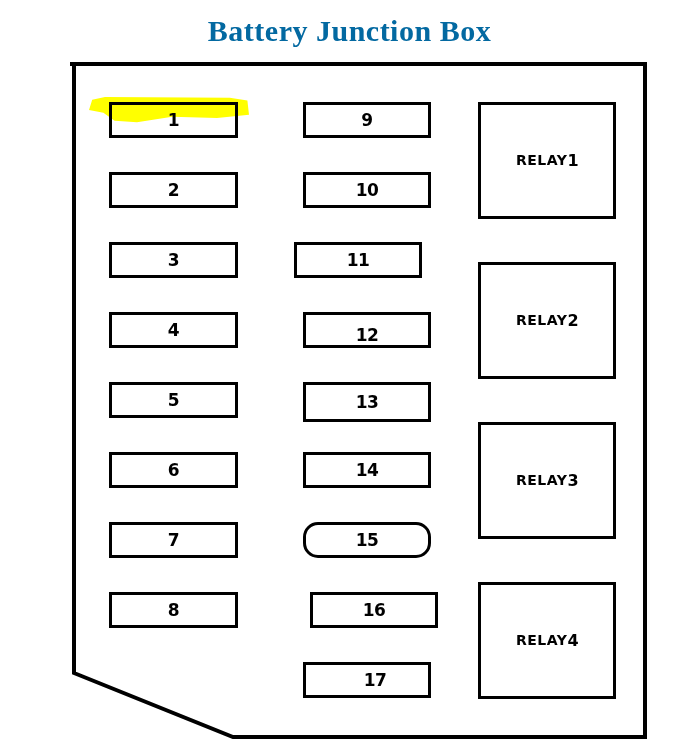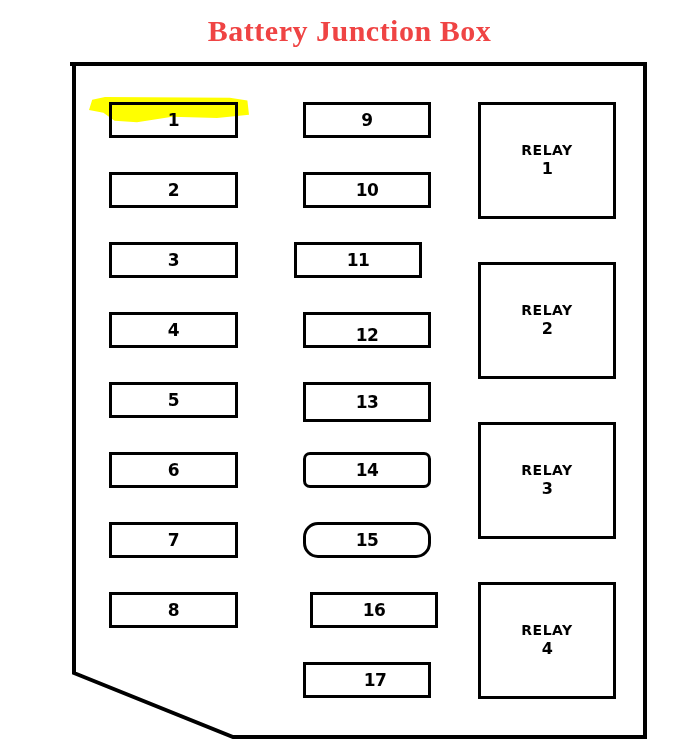--- a/index.html
+++ b/index.html
@@ -18,21 +18,21 @@
   #page-title {
     position: absolute;
     left: 0;
     top: 14px;
     width: 699px;
     text-align: center;
     font-family: "Liberation Serif", serif;
     font-weight: bold;
     font-size: 30px;
     letter-spacing: 0.5px;
-    color: #ef4444;
+    color: #0369a1;
   }
 
   #box-outline {
     position: absolute;
     left: 0;
     top: 0;
     width: 699px;
     height: 752px;
     pointer-events: none;
   }
@@ -51,21 +51,21 @@
     color: #000000;
     letter-spacing: -0.5px;
   }
 
   .relay {
     position: absolute;
     box-sizing: border-box;
     border: 3px solid #000000;
     background: transparent;
     display: flex;
-    flex-direction: column;
+    flex-direction: row;
     align-items: center;
     justify-content: center;
     font-family: "DejaVu Sans", sans-serif;
     font-weight: bold;
     font-size: 14px;
     color: #000000;
   }
   .relay .relay-word {
     letter-spacing: 0.5px;
     line-height: 1.15;
@@ -141,21 +141,21 @@
     </div>
     <div class="fuse" style="left: 294px; top: 242px; width: 128px; height: 36px;">
       <span>11</span>
     </div>
     <div class="fuse" style="left: 303px; top: 312px; width: 128px; height: 36px; align-items: flex-end;">
       <span>12</span>
     </div>
     <div class="fuse" style="left: 303px; top: 382px; width: 128px; height: 40px;">
       <span>13</span>
     </div>
-    <div class="fuse" style="left: 303px; top: 452px; width: 128px; height: 36px; border-radius: 7px;">
+    <div class="fuse" style="left: 303px; top: 452px; width: 128px; height: 36px;">
       <span>14</span>
     </div>
     <div class="fuse" style="left: 303px; top: 522px; width: 128px; height: 36px; border-radius: 15px;">
       <span>15</span>
     </div>
     <div class="fuse" style="left: 303px; top: 592px; width: 128px; height: 36px; margin-left: 7px;">
       <span>16</span>
     </div>
     <div class="fuse" style="left: 303px; top: 662px; width: 128px; height: 36px; padding-left: 16px;">
       <span>17</span>

